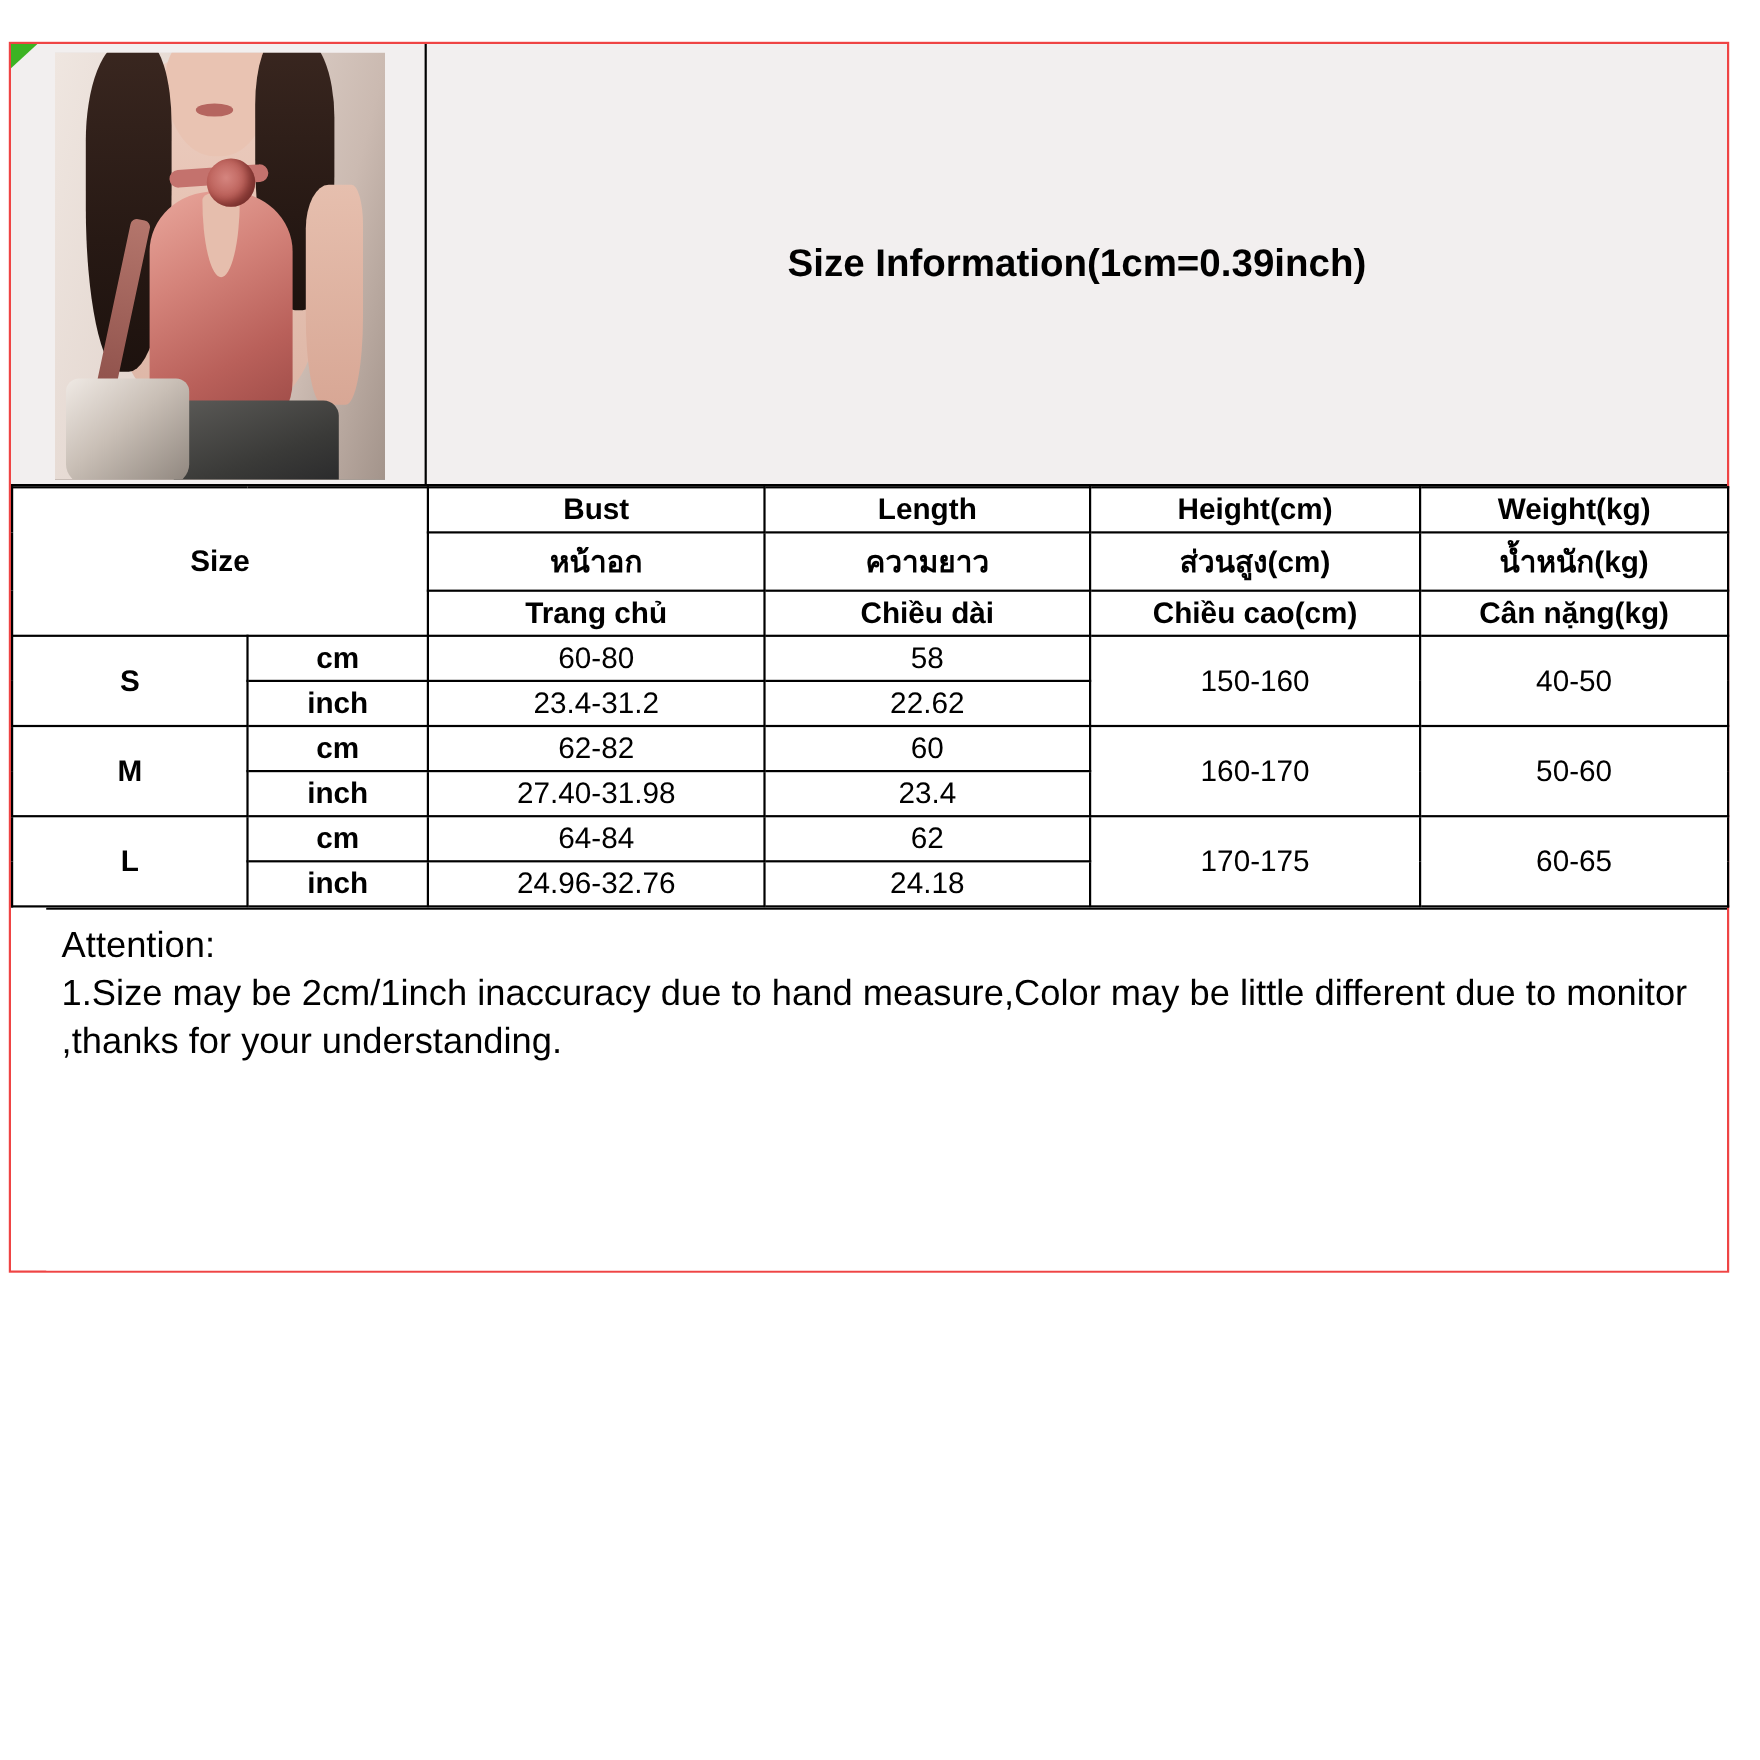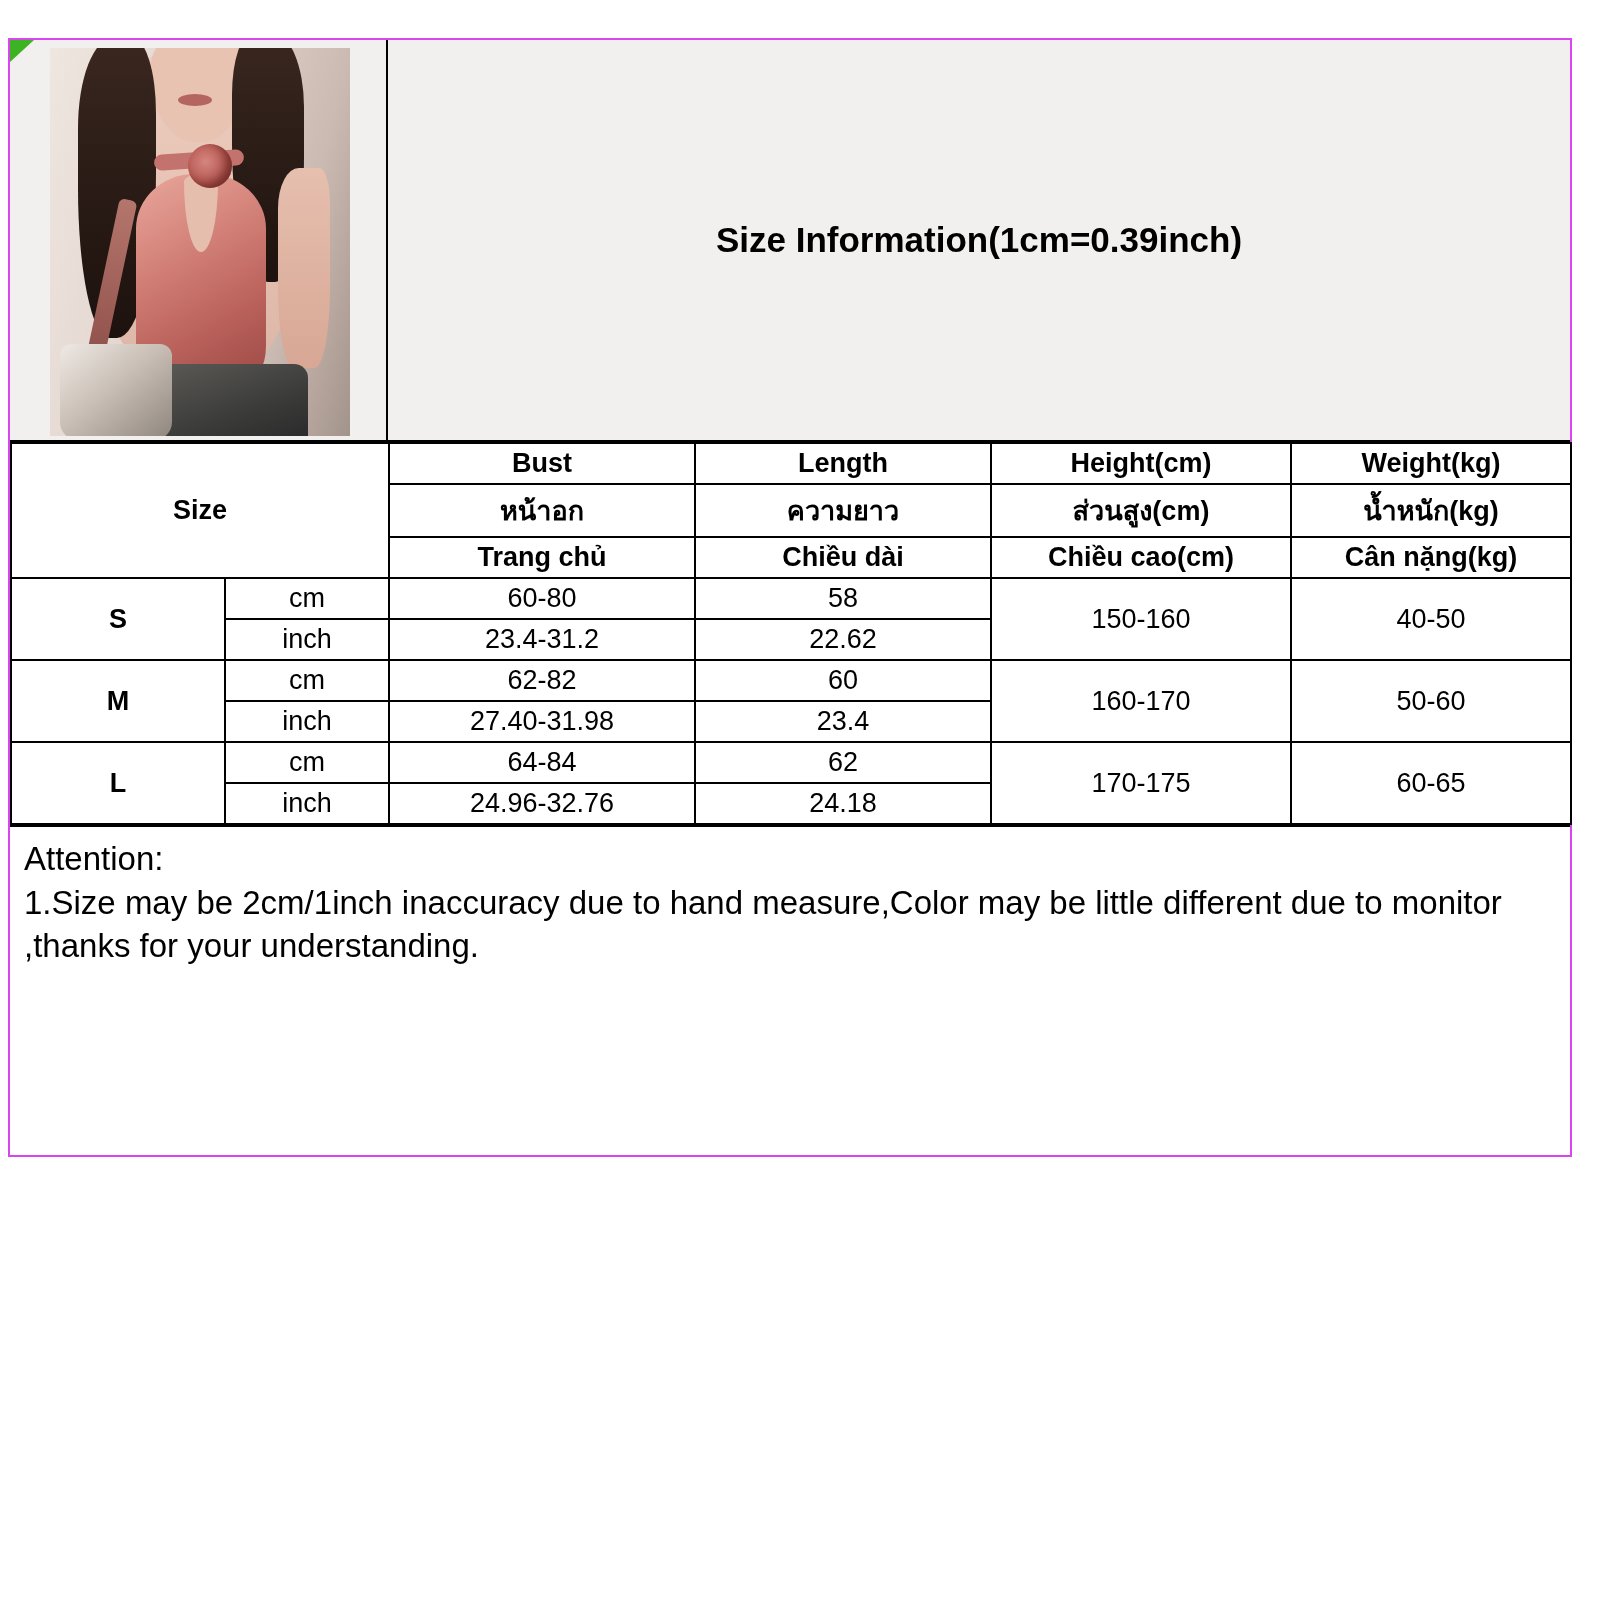--- a/index.html
+++ b/index.html
@@ -12,21 +12,21 @@
     height: 1600px;
     font-family: "Liberation Sans", sans-serif;
     color: #000000;
     overflow: hidden;
   }
   .sheet {
     position: absolute;
     left: 8px;
     top: 38px;
     width: 1564px;
-    border: 2px solid #d946ef;
+    border: 2px solid #ef4444;
     box-sizing: border-box;
     background: #ffffff;
   }
   
   .top-band {
     display: flex;
     align-items: stretch;
     border-bottom: 2px solid #000000;
     height: 400px;
   }
@@ -222,21 +222,21 @@
     font-weight: bold;
     font-size: 47px;
   }
   td.size-cell {
     background: #e6e3e2;
     font-weight: bold;
     font-size: 36px;
   }
   td.unit-cell {
     background: #e6e3e2;
-    font-weight: normal;
+    font-weight: bold;
     font-size: 33px;
   }
   td.val {
     background: #f2efef;
     font-size: 34px;
   }
   .col-a { width: 214px; }
   .col-b { width: 164px; }
   .col-c { width: 306px; }
   .col-d { width: 296px; }
@@ -244,20 +244,21 @@
   .col-f { width: 280px; }
   
   .attention {
     border-top: 2px solid #000000;
     padding: 10px 14px 26px 14px;
     font-size: 33px;
     line-height: 1.32;
     min-height: 330px;
     box-sizing: border-box;
     background: #ffffff;
+    margin-left: 32px;
   }
   .attention div { white-space: normal; }
 </style>
 </head>
 <body>
 
 <div class="sheet">
 
   <div class="top-band">
     <div class="photo-cell">

